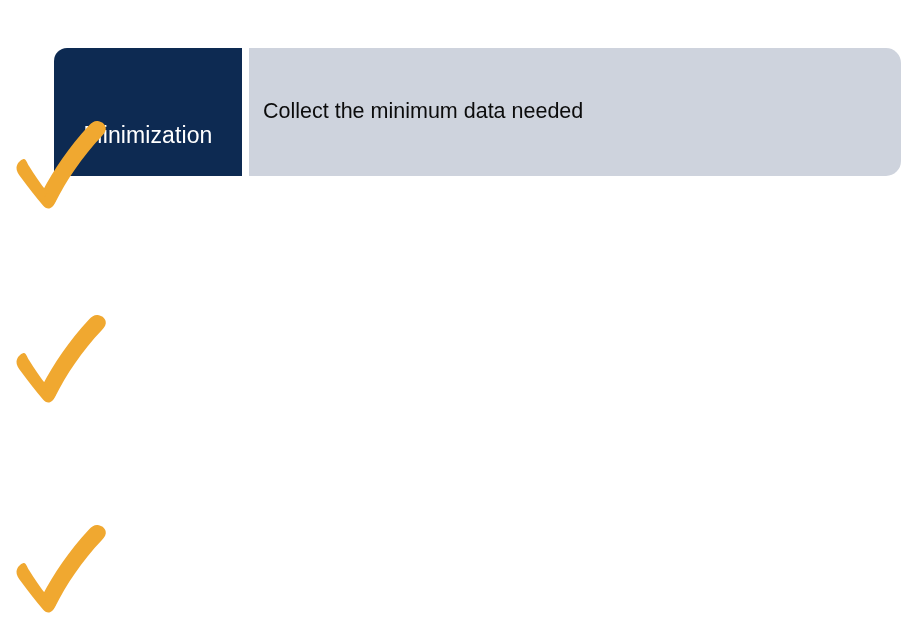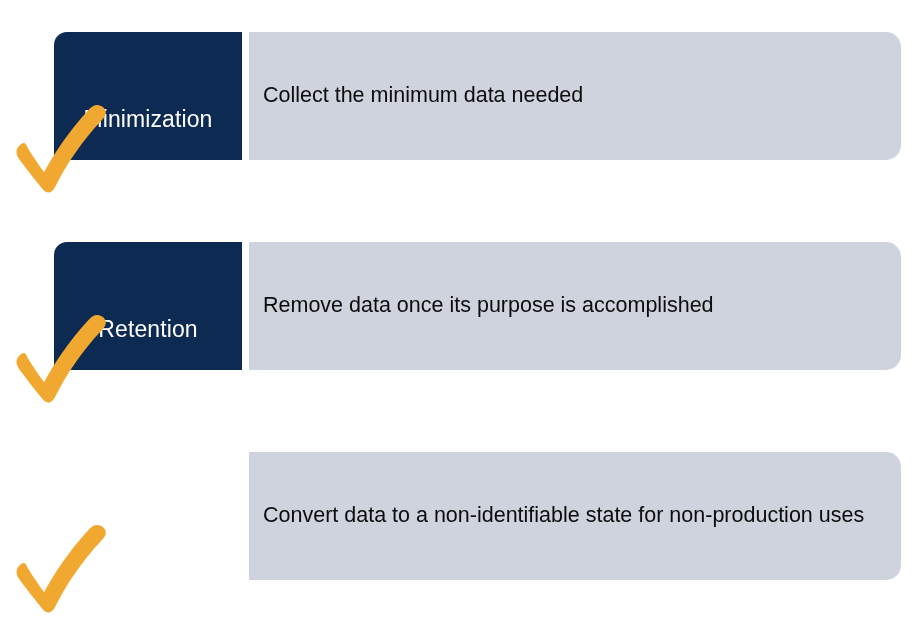--- a/index.html
+++ b/index.html
@@ -19,21 +19,21 @@
     width: 924px;
     height: 627px;
   }
 
   .row {
     position: absolute;
     left: 0;
     width: 924px;
     height: 210px;
   }
-  .row-0 { top: 0px; text-decoration: underline; }
+  .row-0 { top: 16px; text-decoration: underline; }
   .row-1 { top: 210px; }
   .row-2 { top: 420px; }
 
   
   .label-card {
     position: absolute;
     left: 54px;
     top: 32px;
     width: 188px;
     height: 128px;
@@ -107,39 +107,30 @@
     <div class="check-icon">
       <svg viewBox="0 0 112 100" xmlns="http://www.w3.org/2000/svg" aria-hidden="true">
         <path d="M17.5 47.0 C14.5 48.0 11.0 51.0 10.5 55.5 C10.2 59.0 12.4 62.0 15.0 65.5 C22.0 75.0 30.0 85.5 37.0 93.5 C39.0 95.8 41.5 97.0 44.0 96.2 C46.5 95.4 48.0 93.2 49.3 90.6 C60.0 69.0 76.0 45.0 95.5 24.5 C98.8 21.0 100.5 18.2 99.6 15.0 C98.7 11.6 95.3 9.4 91.6 9.0 C88.4 8.7 85.8 10.4 83.2 13.2 C63.5 34.4 47.0 58.4 36.2 79.8 L40.6 79.2 C34.6 71.8 28.2 62.8 23.0 54.0 C21.0 50.6 19.8 46.2 17.5 47.0 Z" fill="#f0a830"></path>
         <path d="M14.0 52.5 C12.0 55.2 12.6 58.6 15.0 62.0 C21.6 71.2 29.4 81.4 36.4 89.6 L43.4 87.6 C36.4 79.2 29.0 69.0 23.2 59.6 C20.6 55.4 17.4 50.6 14.0 52.5 Z" fill="#f0a830"></path>
         <path d="M38.2 86.0 C40.0 92.0 44.6 95.0 48.4 91.0 C50.2 89.0 50.0 85.0 48.0 82.0 L41.0 81.0 Z" fill="#f0a830"></path>
       </svg>
     </div>
   </div>
 
   <div class="row row-1">
-    <div class="desc-panel">
-      <div class="desc-text">Remove data once its purpose is accomplished</div>
-    </div>
-    <div class="label-card">
-      <div class="label-text">Retention</div>
-    </div>
     <div class="check-icon">
       <svg viewBox="0 0 112 100" xmlns="http://www.w3.org/2000/svg" aria-hidden="true">
         <path d="M17.5 47.0 C14.5 48.0 11.0 51.0 10.5 55.5 C10.2 59.0 12.4 62.0 15.0 65.5 C22.0 75.0 30.0 85.5 37.0 93.5 C39.0 95.8 41.5 97.0 44.0 96.2 C46.5 95.4 48.0 93.2 49.3 90.6 C60.0 69.0 76.0 45.0 95.5 24.5 C98.8 21.0 100.5 18.2 99.6 15.0 C98.7 11.6 95.3 9.4 91.6 9.0 C88.4 8.7 85.8 10.4 83.2 13.2 C63.5 34.4 47.0 58.4 36.2 79.8 L40.6 79.2 C34.6 71.8 28.2 62.8 23.0 54.0 C21.0 50.6 19.8 46.2 17.5 47.0 Z" fill="#f0a830"></path>
         <path d="M14.0 52.5 C12.0 55.2 12.6 58.6 15.0 62.0 C21.6 71.2 29.4 81.4 36.4 89.6 L43.4 87.6 C36.4 79.2 29.0 69.0 23.2 59.6 C20.6 55.4 17.4 50.6 14.0 52.5 Z" fill="#f0a830"></path>
         <path d="M38.2 86.0 C40.0 92.0 44.6 95.0 48.4 91.0 C50.2 89.0 50.0 85.0 48.0 82.0 L41.0 81.0 Z" fill="#f0a830"></path>
       </svg>
     </div>
   </div>
 
   <div class="row row-2">
-    <div class="desc-panel">
-      <div class="desc-text">Convert data to a non-identifiable state for non-production uses</div>
-    </div>
     <div class="check-icon">
       <svg viewBox="0 0 112 100" xmlns="http://www.w3.org/2000/svg" aria-hidden="true">
         <path d="M17.5 47.0 C14.5 48.0 11.0 51.0 10.5 55.5 C10.2 59.0 12.4 62.0 15.0 65.5 C22.0 75.0 30.0 85.5 37.0 93.5 C39.0 95.8 41.5 97.0 44.0 96.2 C46.5 95.4 48.0 93.2 49.3 90.6 C60.0 69.0 76.0 45.0 95.5 24.5 C98.8 21.0 100.5 18.2 99.6 15.0 C98.7 11.6 95.3 9.4 91.6 9.0 C88.4 8.7 85.8 10.4 83.2 13.2 C63.5 34.4 47.0 58.4 36.2 79.8 L40.6 79.2 C34.6 71.8 28.2 62.8 23.0 54.0 C21.0 50.6 19.8 46.2 17.5 47.0 Z" fill="#f0a830"></path>
         <path d="M14.0 52.5 C12.0 55.2 12.6 58.6 15.0 62.0 C21.6 71.2 29.4 81.4 36.4 89.6 L43.4 87.6 C36.4 79.2 29.0 69.0 23.2 59.6 C20.6 55.4 17.4 50.6 14.0 52.5 Z" fill="#f0a830"></path>
         <path d="M38.2 86.0 C40.0 92.0 44.6 95.0 48.4 91.0 C50.2 89.0 50.0 85.0 48.0 82.0 L41.0 81.0 Z" fill="#f0a830"></path>
       </svg>
     </div>
   </div>
 
 </div>

